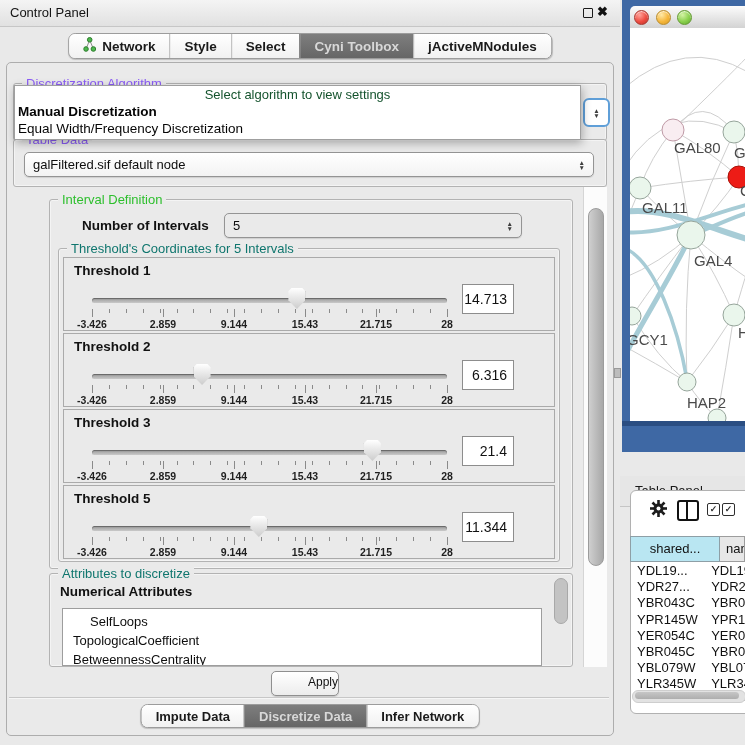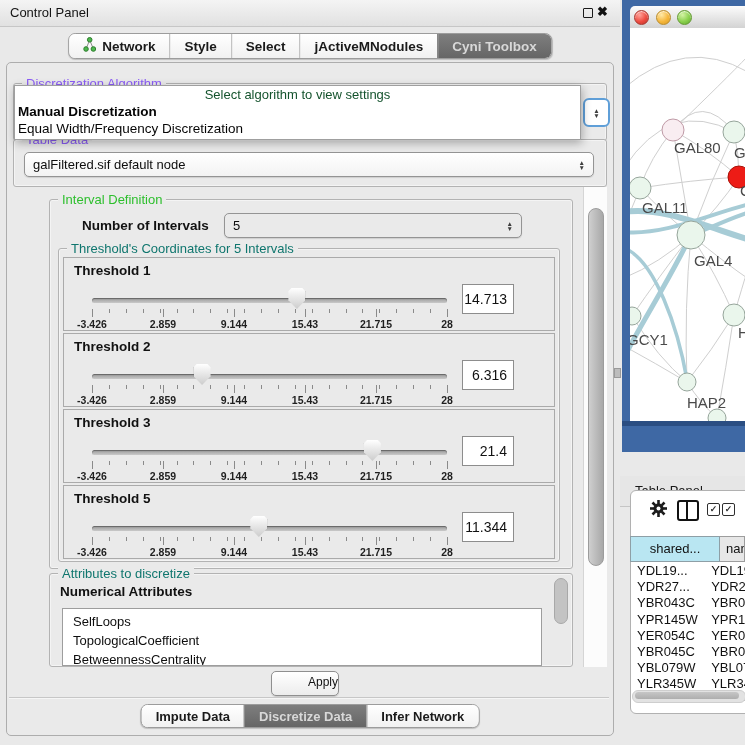--- a/index.html
+++ b/index.html
@@ -129,25 +129,25 @@
           <circle cx="10.2" cy="12" r="2.3" fill="#4db84d" stroke="#2e7d2e"></circle>
         </svg></span>
       <span>Network</span>
     </div>
     <div class="seg">
       <span>Style</span>
     </div>
     <div class="seg">
       <span>Select</span>
     </div>
+    <div class="seg sel">
+      <span>Cyni Toolbox</span>
+    </div>
     <div class="seg">
       <span>jActiveMNodules</span>
-    </div>
-    <div class="seg sel">
-      <span>Cyni Toolbox</span>
     </div>
   </div>
 
 <div class="main-panel">
 
   <div class="groupbox" style="left:6px;top:20px;width:592px;height:56px">
     <span class="gtitle">Discretization Algorithm</span>
   </div>
   <div class="combo-frag">
     <span class="stepper" style="margin:0">▲<br>▼</span>
@@ -351,21 +351,21 @@
               <div class="thr-value">11.344</div>
             </div>
           </div>
       </div>
     </div>
 
     <div class="groupbox" style="left:36px;top:386px;width:522px;height:92px">
       <span class="gtitle blue">Attributes to discretize</span>
       <span class="attr-label">Numerical Attributes</span>
       <div class="attr-list" id="attr-list">
-          <div class="attr-item" style="padding-top: 3px;">SelfLoops</div>
+          <div class="attr-item" style="padding-top: 3px; margin-left: 17px;">SelfLoops</div>
           <div class="attr-item">TopologicalCoefficient</div>
           <div class="attr-item">BetweennessCentrality</div>
         </div>
       <div class="attr-sb"></div>
     </div>
 
     <div class="vsb">
       <div class="vsb-thumb"></div>
     </div>
   </div>

